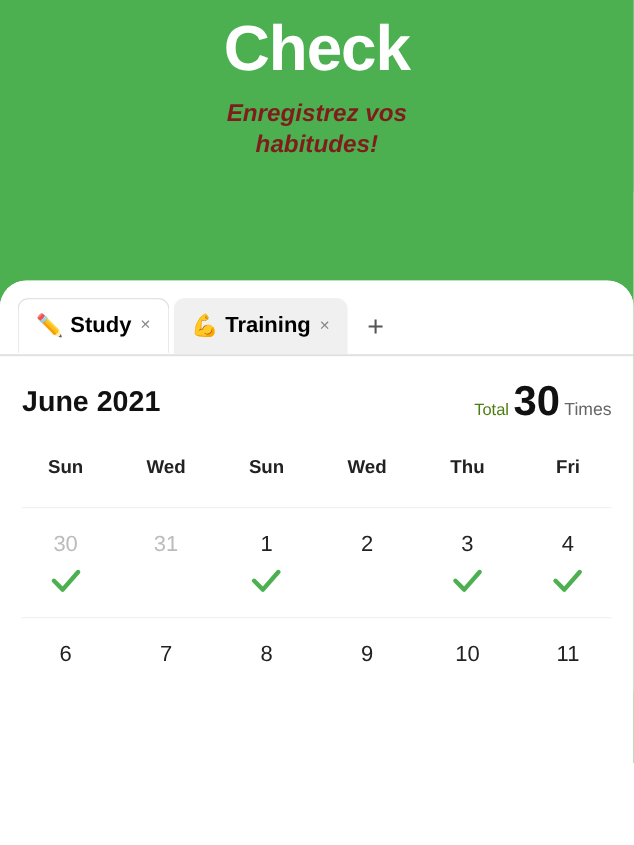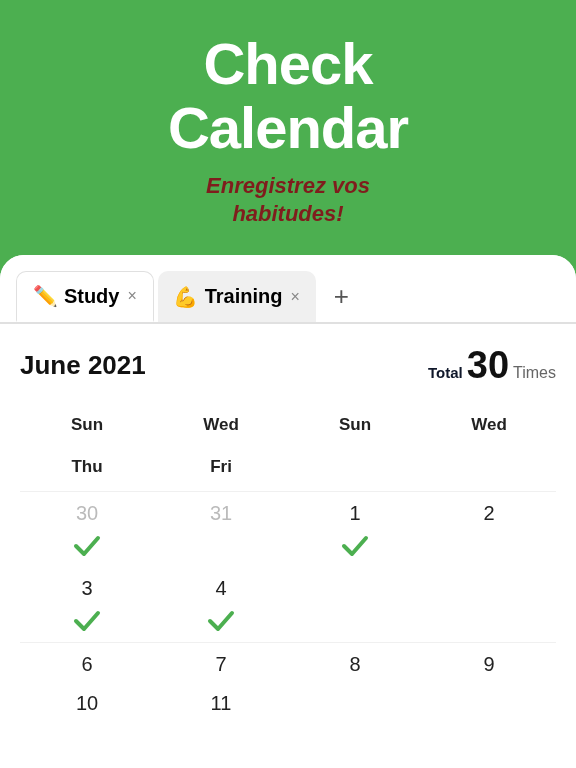--- a/index.html
+++ b/index.html
@@ -8,21 +8,21 @@
       width: 576px;
       height: 768px;
       font-family: -apple-system, BlinkMacSystemFont, 'Helvetica Neue', Arial, sans-serif;
       background: #4CAF50;
       overflow: hidden;
       position: relative;
     }
 
     .header {
       background: #4CAF50;
-      padding: 32px 32px 28px;
+      padding: 13px 32px 28px;
       text-align: center;
     }
 
     .header-title {
       color: white;
       font-size: 58px;
       font-weight: 900;
       line-height: 1.1;
       letter-spacing: -1px;
     }
@@ -115,40 +115,40 @@
     }
 
     .total-section {
       display: flex;
       align-items: baseline;
       gap: 4px;
     }
 
     .total-label {
       font-size: 15px;
-      color: #0f172a;
-      font-weight: 700;
+      color: #4d7c0f;
+      font-weight: 400;
     }
 
     .total-number {
       font-size: 38px;
       font-weight: 800;
       color: #111;
     }
 
     .total-times {
       font-size: 16px;
       color: #666;
       font-weight: 500;
     }
 
     .calendar-grid {
       display: grid;
-      grid-template-columns: repeat(4, 1fr);
-      gap: 0;
+      grid-template-columns: repeat(6, 1fr);
+      gap: 12px;
     }
 
     .day-header {
       text-align: center;
       font-size: 17px;
       font-weight: 600;
       color: #222;
       padding: 8px 0 14px;
     }
 
@@ -193,21 +193,20 @@
       background: #e0e0e0;
       margin: 0 0 0 0;
     }
   </style>
 </head>
 <body>
 
 <div class="header">
   <div class="header-title">
     <span>Check</span><br>
-    <span>Calendar</span>
   </div>
   <div class="header-subtitle">
     <span>Enregistrez vos</span><br>
     <span>habitudes!</span>
   </div>
 </div>
 
 <div class="card">
 
   <div class="tabs-row">

